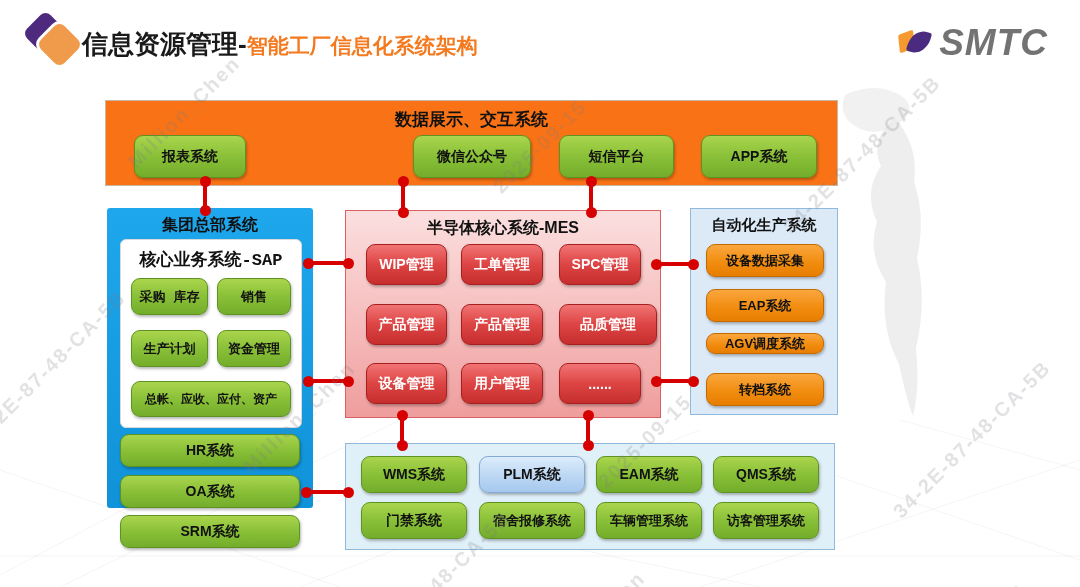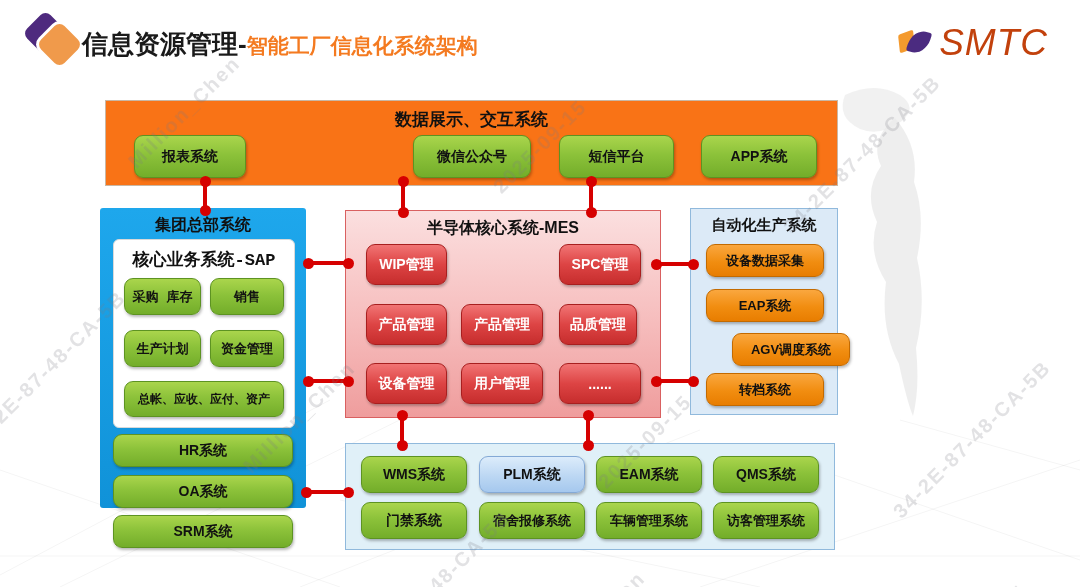--- a/index.html
+++ b/index.html
@@ -25,30 +25,30 @@
   .dia{position:absolute;width:33px;height:33px;border-radius:7px;transform:rotate(45deg);}
   .dia.purple{left:1px;top:3px;background:#4e2a7e;}
   .dia.orange{left:15px;top:14px;background:#f09a4b;box-shadow:0 0 0 3px #ffffff;}
   .page-title{left:82px;top:27px;z-index:2;font-weight:bold;white-space:nowrap;}
   .page-title .t-black{font-size:26px;color:#1a1a1a;}
   .page-title .t-orange{font-size:21px;color:#f47a20;}
   .smtc{right:32px;top:22px;z-index:2;display:flex;align-items:center;}
   .smtc-icon{position:relative;width:36px;height:38px;margin-right:6px;}
   .smtc-icon .quad{position:absolute;left:2px;top:8px;width:15px;height:19px;background:#f49a2e;transform:skewY(-14deg) rotate(-6deg);border-radius:2px;}
   .smtc-icon .swoosh{position:absolute;left:12px;top:6px;width:20px;height:24px;background:#4b2b80;border-radius:75% 10% 75% 10%;transform:rotate(18deg);}
-  .smtc-text{font-size:37px;font-weight:400;font-style:italic;color:#c2410c;letter-spacing:1px;}
+  .smtc-text{font-size:37px;font-weight:700;font-style:italic;color:#737373;letter-spacing:1px;}
 
   
   .panel{position:absolute;z-index:2;box-sizing:border-box;}
   .panel-title{position:absolute;left:0;right:0;text-align:center;font-weight:bold;color:#111;}
 
   #top-box{left:105px;top:100px;width:733px;height:86px;background:#f97316;border:1px solid #c9b7a4;}
   #top-box .panel-title{top:7px;font-size:17px;}
 
-  #group-box{left:100px;top:208px;width:206px;height:300px;background:linear-gradient(180deg,#1ea7ec,#1092d8);border-radius:3px;}
+  #group-box{left:107px;top:208px;width:206px;height:300px;background:linear-gradient(180deg,#1ea7ec,#1092d8);border-radius:3px;}
   #group-box .panel-title{top:7px;font-size:16px;}
   #sap-box{position:absolute;left:13px;top:31px;width:180px;height:187px;background:#ffffff;border:1px solid #d9d9d9;border-radius:6px;font-family:Liberation Mono, monospace;}
   #sap-box .panel-title{top:8px;font-size:17px;}
 
   #mes-box{left:345px;top:210px;width:316px;height:208px;background:linear-gradient(180deg,#fbdfdf 0%,#f6bcbc 55%,#ef9d9d 100%);border:1px solid #d96060;}
   #mes-box .panel-title{top:7px;font-size:16px;}
 
   #auto-box{left:690px;top:208px;width:148px;height:207px;background:#dceaf7;border:1px solid #90b9dc;}
   #auto-box .panel-title{top:7px;font-size:15px;}
 
@@ -133,34 +133,35 @@
     <div class="chip green tiny" style="left:10px;top:141px;width:160px;height:36px;">总帐、应收、应付、资产</div>
   </div>
   <div class="chip green" style="left:13px;top:226px;width:180px;height:33px;">HR系统</div>
   <div class="chip green" style="left:13px;top:267px;width:180px;height:33px;">OA系统</div>
   <div class="chip green" style="left:13px;top:307px;width:180px;height:33px;">SRM系统</div>
 </div>
 
 <div class="panel" id="mes-box">
   <div class="panel-title">半导体核心系统-MES</div>
   <div class="chip red" style="left:20px;top:33px;width:81px;height:41px;">WIP管理</div>
+  <div class="chip red" style="left:115px;top:33px;width:82px;height:41px;">工单管理</div>
   <div class="chip red" style="left:213px;top:33px;width:82px;height:41px;">SPC管理</div>
   <div class="chip red" style="left:20px;top:93px;width:81px;height:41px;">产品管理</div>
   <div class="chip red" style="left:115px;top:93px;width:82px;height:41px;">产品管理</div>
-  <div class="chip red" style="left:213px;top:93px;width:78px;height:41px;">品质管理</div>
+  <div class="chip red" style="left:213px;top:93px;width:98px;height:41px;">品质管理</div>
   <div class="chip red" style="left:20px;top:152px;width:81px;height:41px;">设备管理</div>
   <div class="chip red" style="left:115px;top:152px;width:82px;height:41px;">用户管理</div>
   <div class="chip red" style="left:213px;top:152px;width:82px;height:41px;">......</div>
 </div>
 
 <div class="panel" id="auto-box">
   <div class="panel-title">自动化生产系统</div>
   <div class="chip orange small" style="left:15px;top:35px;width:118px;height:33px;">设备数据采集</div>
   <div class="chip orange small" style="left:15px;top:80px;width:118px;height:33px;">EAP系统</div>
-  <div class="chip orange small" style="left:15px;top:124px;width:118px;height:33px;margin-left:26px;">AGV调度系统</div>
+  <div class="chip orange small" style="left:15px;top:124px;width:118px;height:21px;">AGV调度系统</div>
   <div class="chip orange small" style="left:15px;top:164px;width:118px;height:33px;">转档系统</div>
 </div>
 
 <div class="panel" id="support-box">
   <div class="chip green" style="left:15px;top:12px;width:106px;height:37px;">WMS系统</div>
   <div class="chip blue" style="left:133px;top:12px;width:106px;height:37px;">PLM系统</div>
   <div class="chip green" style="left:250px;top:12px;width:106px;height:37px;">EAM系统</div>
   <div class="chip green" style="left:367px;top:12px;width:106px;height:37px;">QMS系统</div>
   <div class="chip green" style="left:15px;top:58px;width:106px;height:37px;">门禁系统</div>
   <div class="chip green small" style="left:133px;top:58px;width:106px;height:37px;">宿舍报修系统</div>

